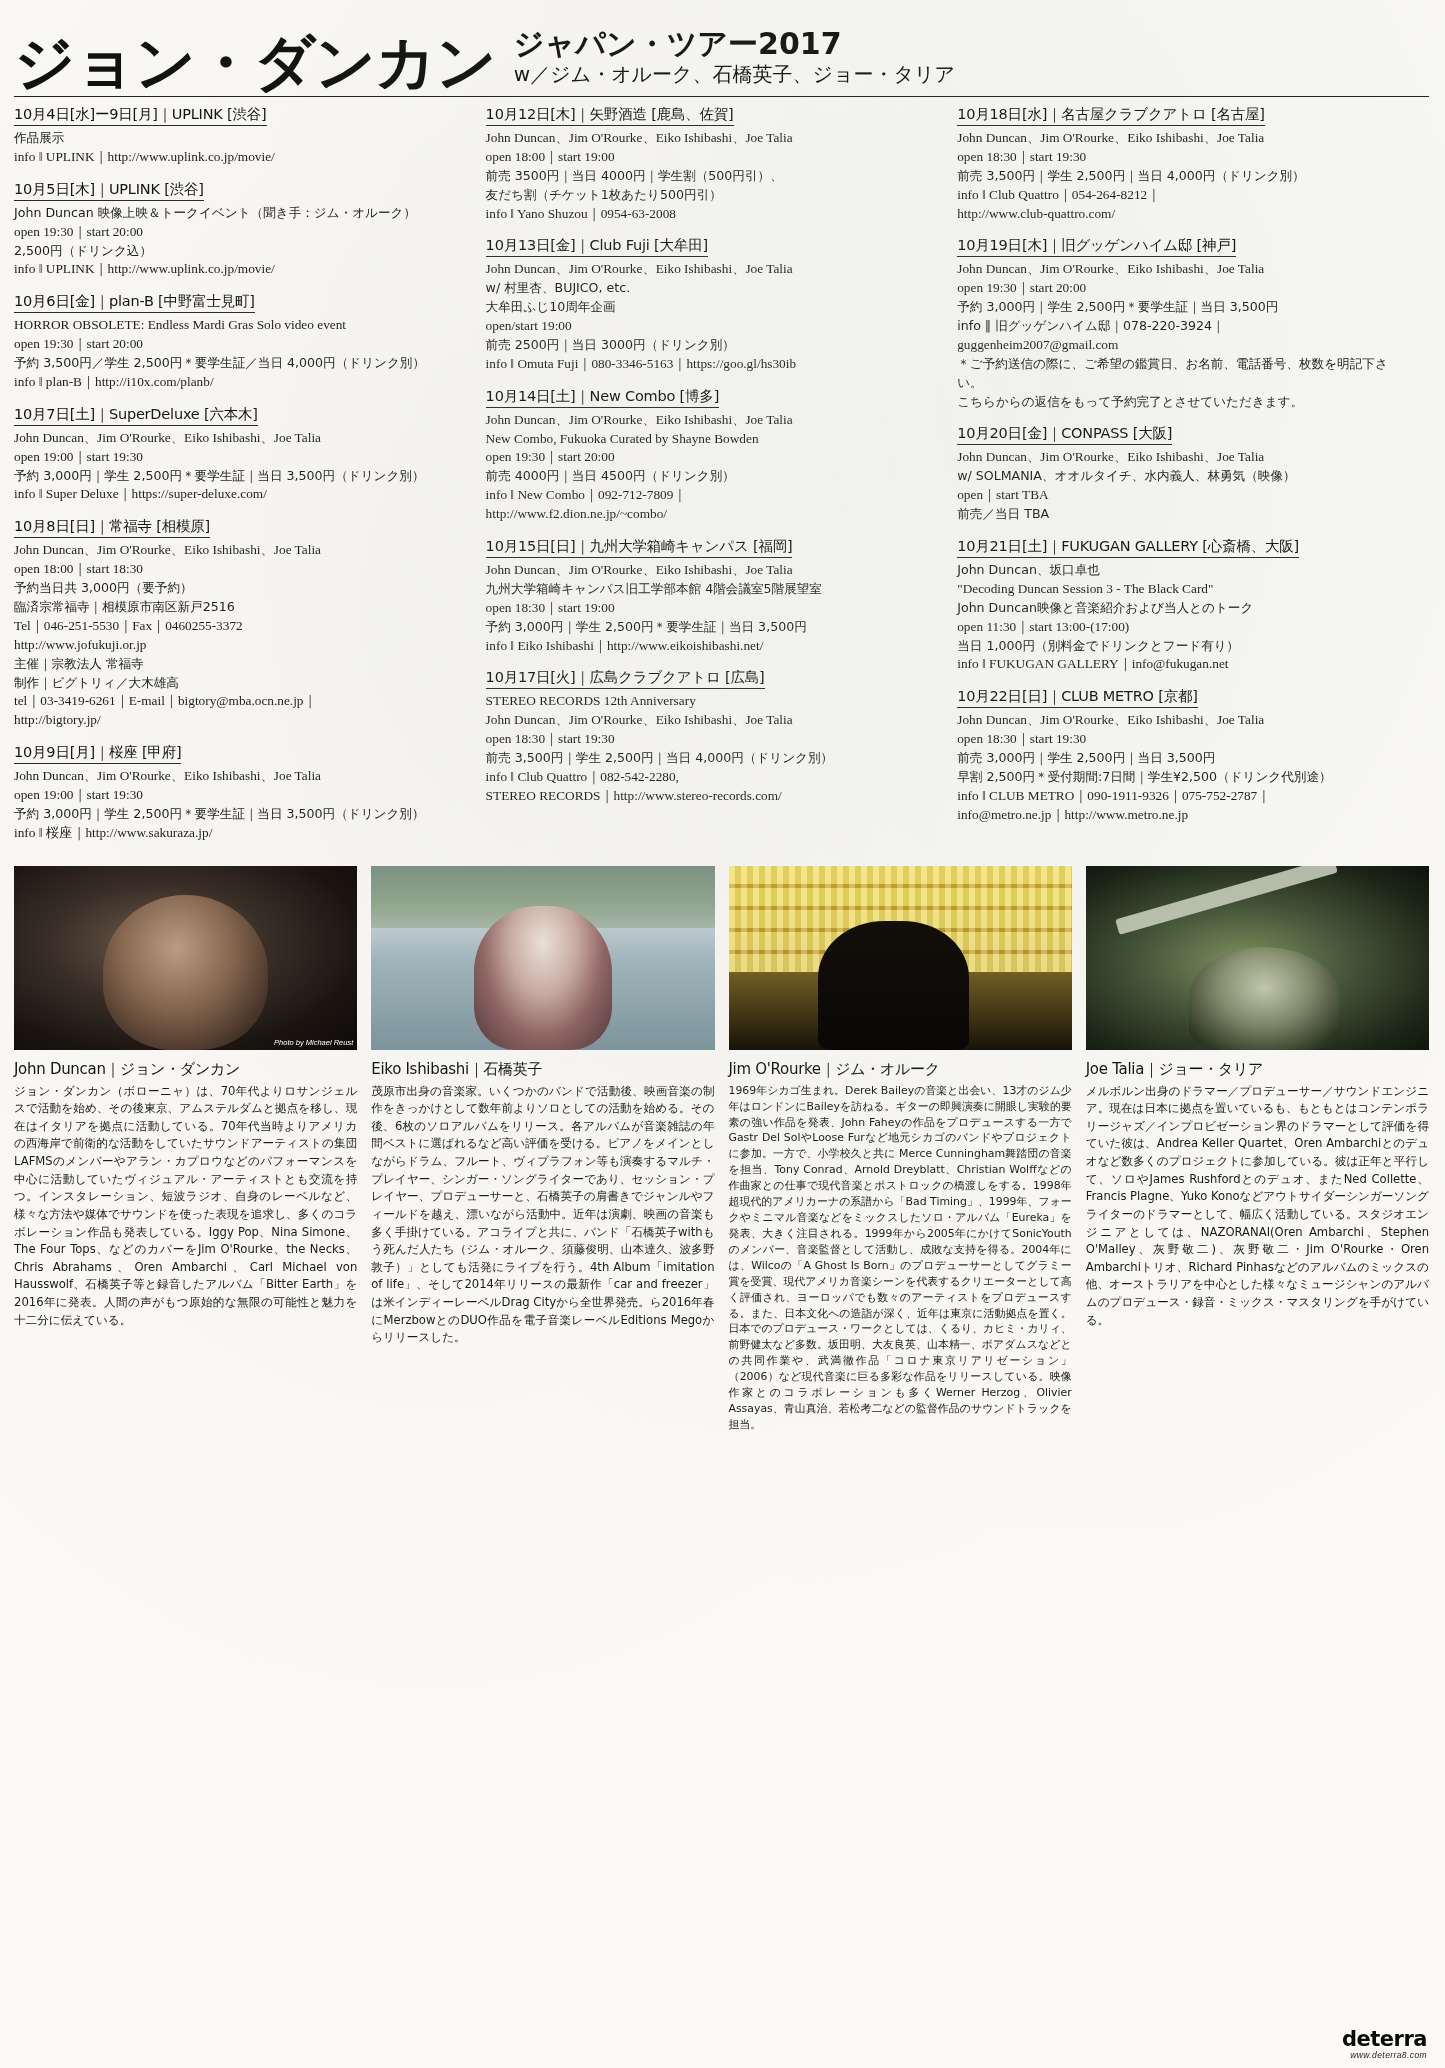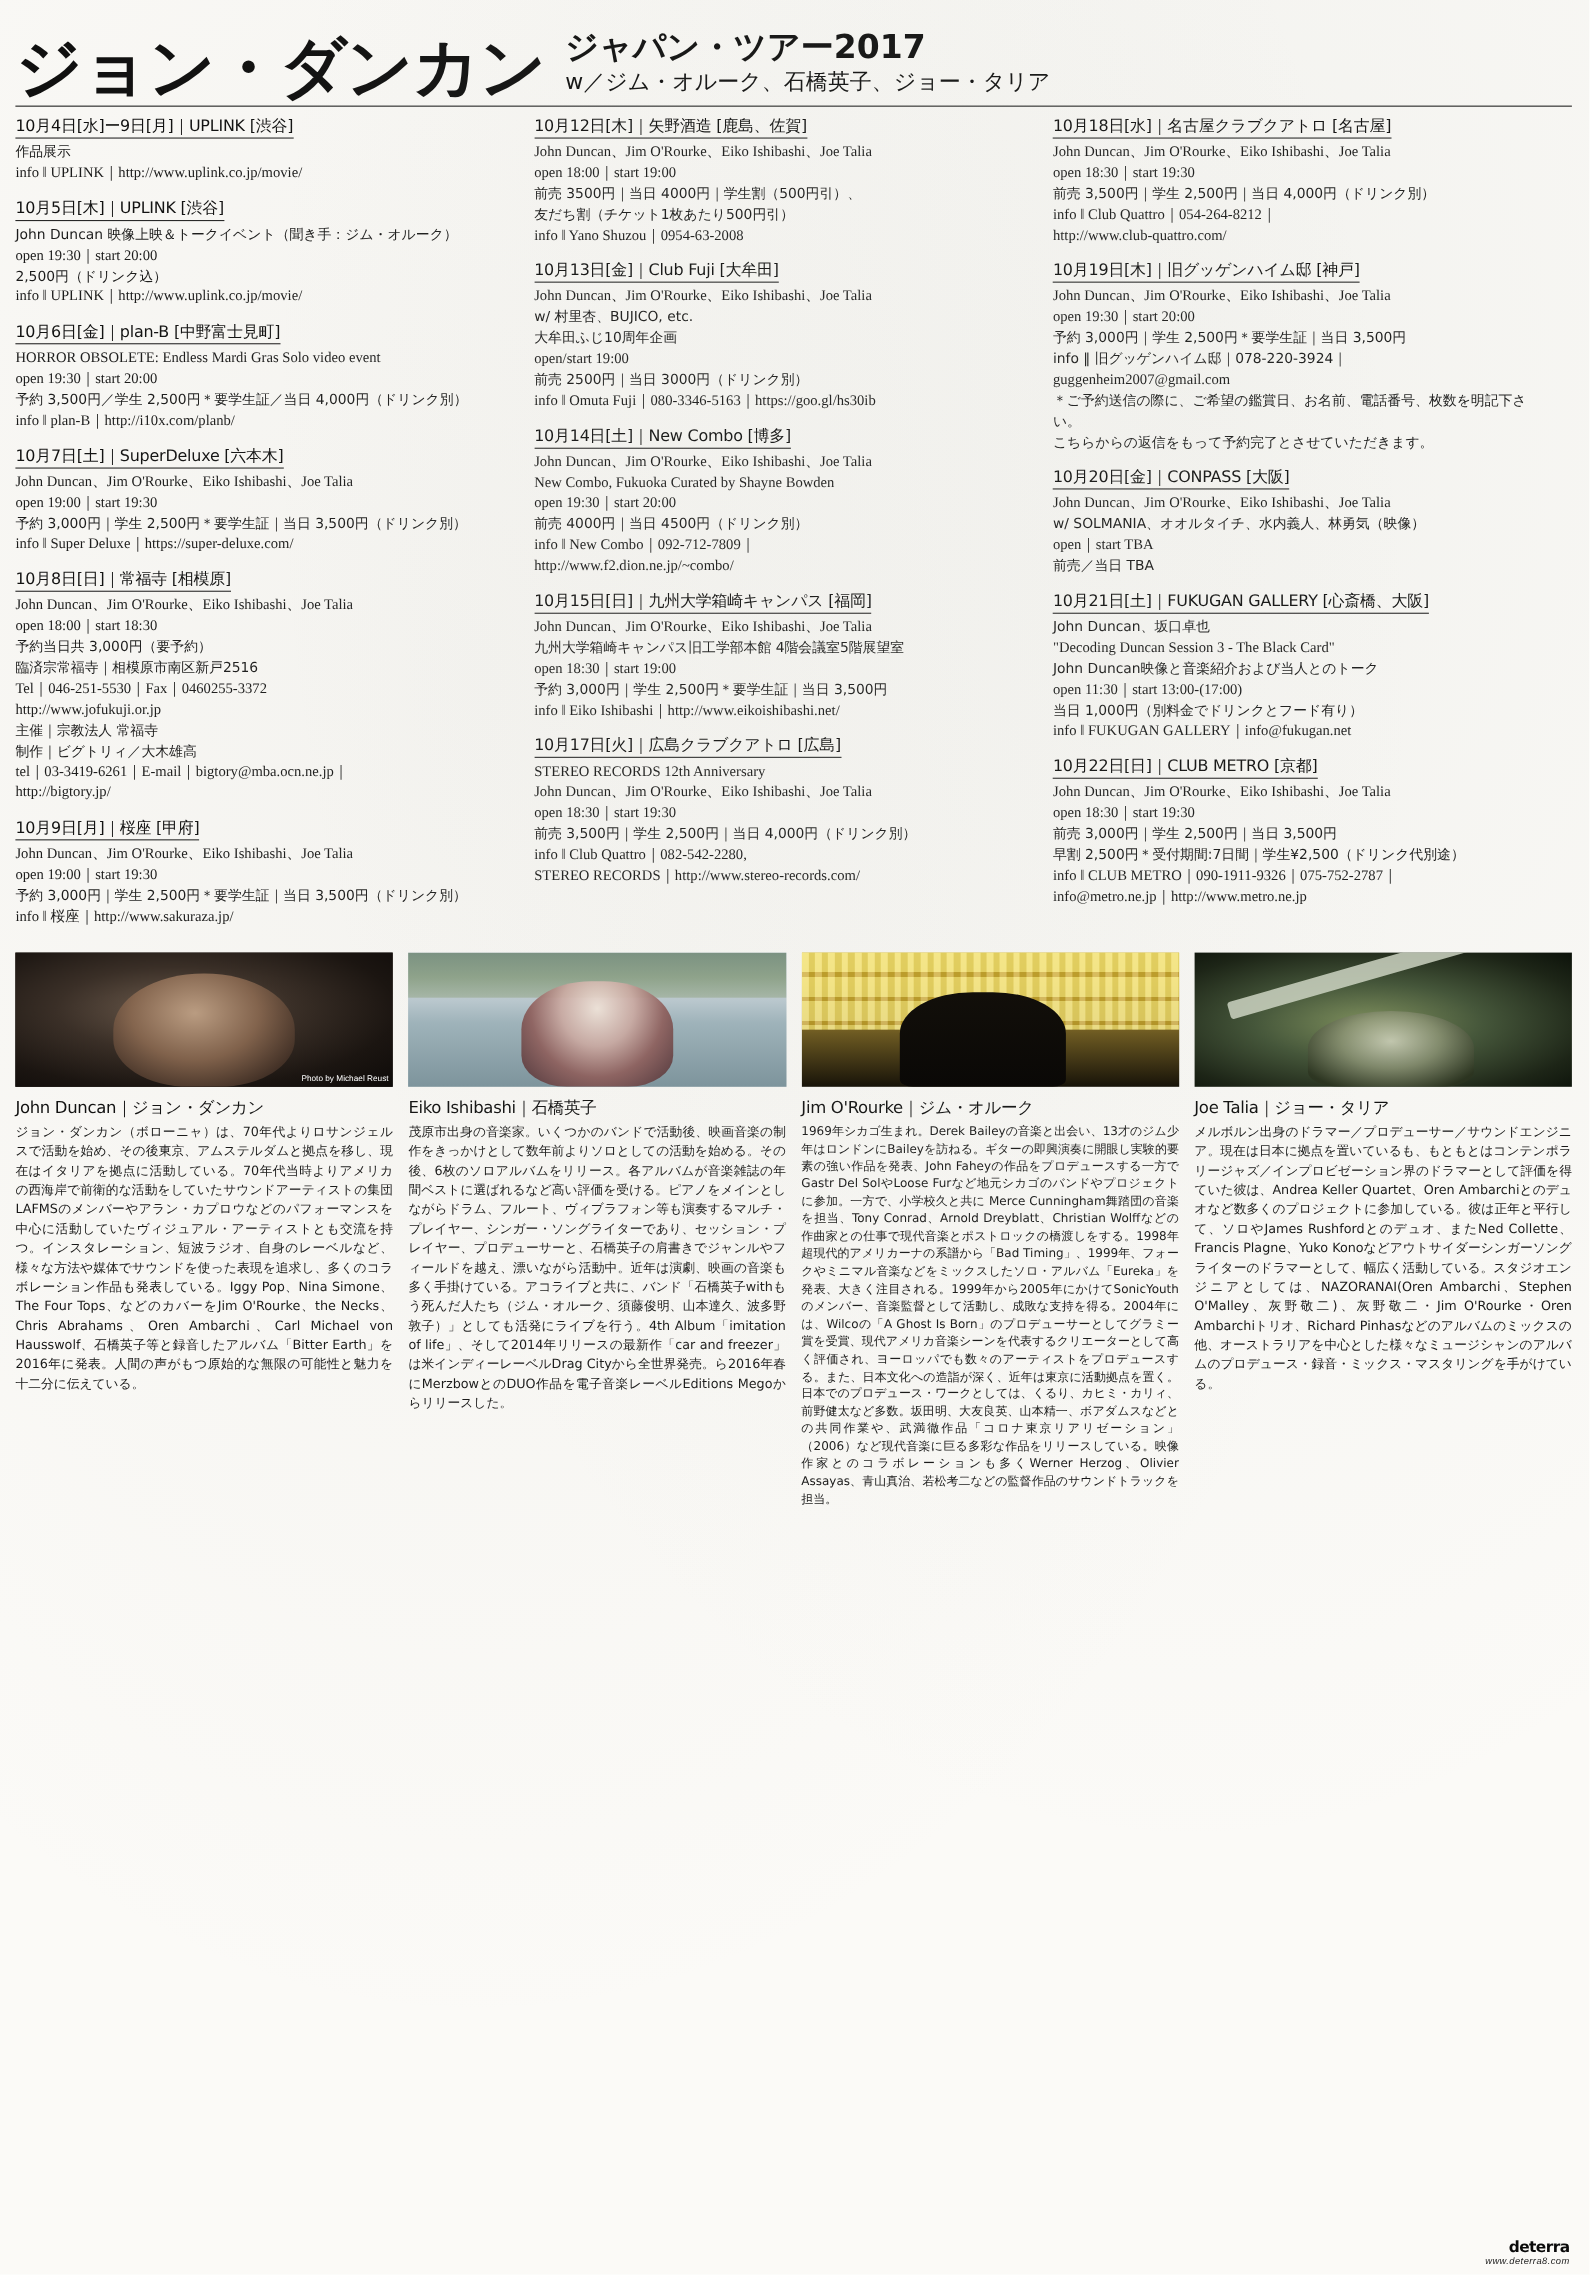--- a/index.html
+++ b/index.html
@@ -110,23 +110,24 @@
     gap: 14px;
     padding: 10px 16px 0 14px;
     box-sizing: border-box;
   }
   .photo-wrap {
     width: 25%;
     position: relative;
   }
   .photo {
     width: 100%;
-    height: 122px;
+    height: 184px;
     position: relative;
     overflow: hidden;
+    font-style: italic;
   }
   .photo-credit {
     position: absolute;
     right: 4px;
     bottom: 3px;
     color: #fff;
     font-family: "Liberation Sans", sans-serif;
     font-size: 7.5px;
   }
   
@@ -242,21 +243,21 @@
   
   .footer {
     position: absolute;
     right: 18px;
     bottom: 8px;
     text-align: right;
   }
   .logo {
     font-family: "DejaVu Sans", sans-serif;
     font-weight: bold;
-    font-size: 14px;
+    font-size: 21px;
     color: #0a0a0a;
     letter-spacing: -0.5px;
     line-height: 1;
   }
   .logo-url {
     font-family: "Liberation Sans", sans-serif;
     font-size: 8.5px;
     color: #222;
     letter-spacing: .4px;
     font-style: italic;

